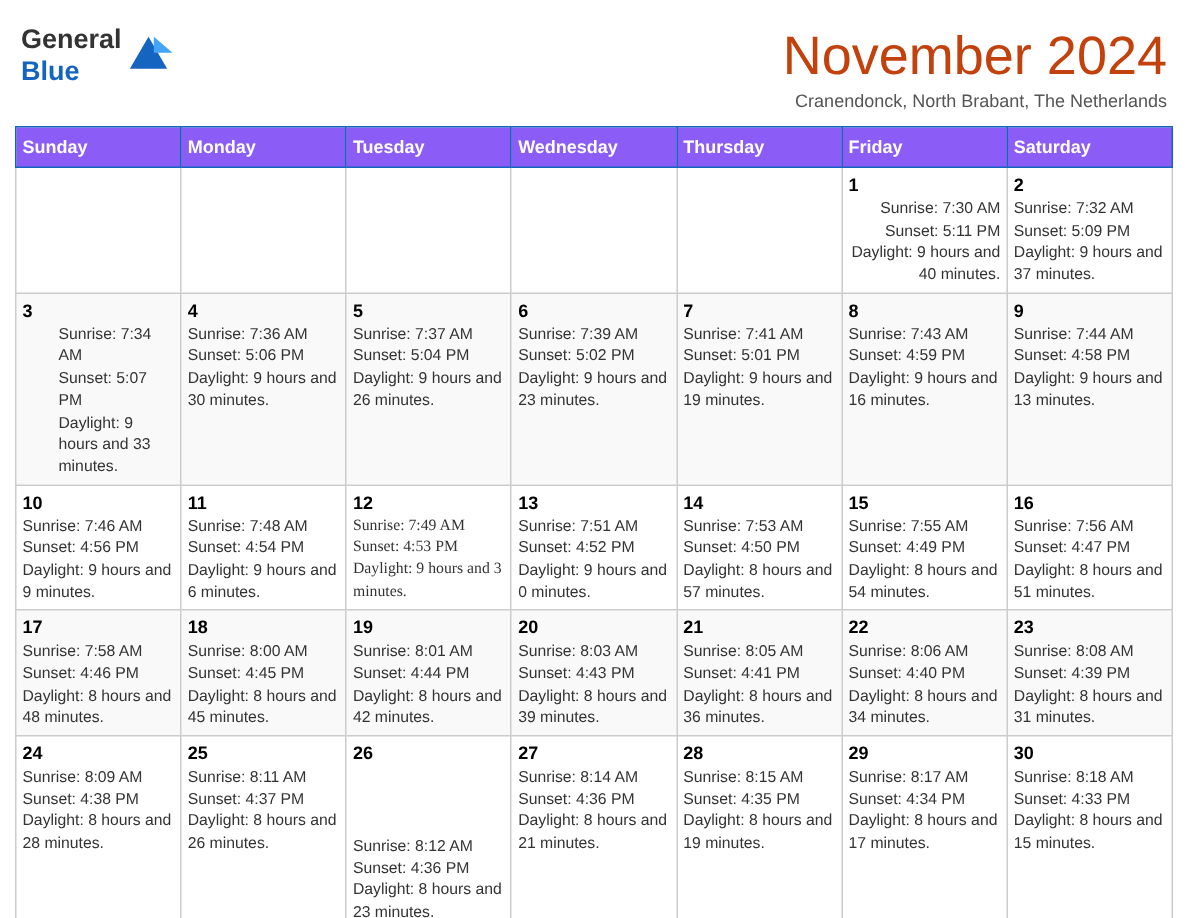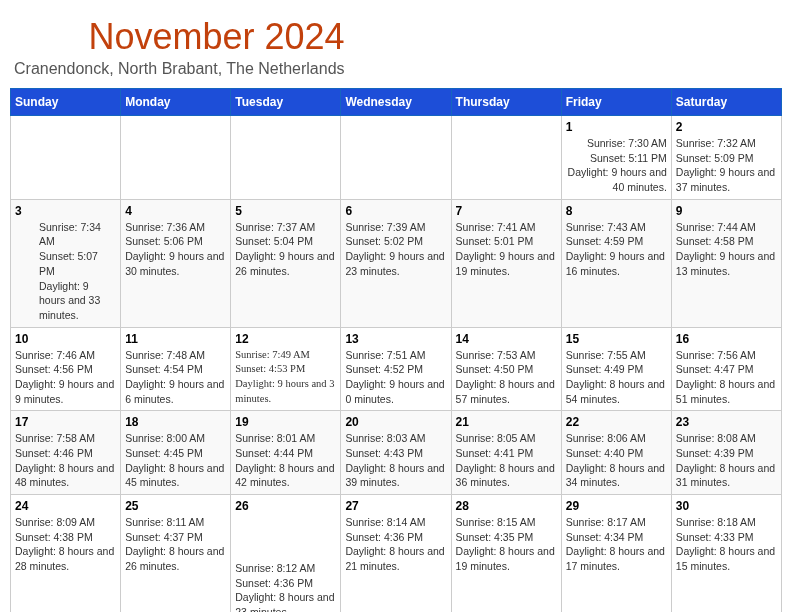--- a/index.html
+++ b/index.html
@@ -29,31 +29,31 @@
     }
     .title-area {
       text-align: right;
     }
     .month-title {
       font-size: 36px;
       font-weight: normal;
       color: #c2410c;
     }
     .subtitle {
-      font-size: 16px;
+      font-size: 12px;
       color: #555;
       margin-top: 2px;
     }
     .calendar {
       width: 100%;
       border-collapse: collapse;
       font-size: 11px;
     }
     .calendar th {
-      background: #1d4ed8;
+      background: #8b5cf6;
       color: #fff;
       padding: 6px 4px;
       text-align: left;
       font-size: 12px;
       border: 1px solid #1565c0;
     }
     .calendar td {
       vertical-align: top;
       padding: 4px 4px;
       border: 1px solid #ccc;
@@ -76,20 +76,30 @@
       line-height: 1.4;
     }
     .empty-cell {
       background: #fff !important;
     }
   </style>
 </head>
 <body>
 
 <div class="header-area">
+  <div class="logo">
+    <div>
+      <span style="display:block;font-size:18px;font-weight:bold;color:#333;line-height:1.15;">General</span>
+      <span style="display:block;font-size:18px;font-weight:bold;color:#1565c0;line-height:1.15;">Blue</span>
+    </div>
+    <svg class="logo-icon" viewBox="0 0 36 36">
+      <polygon points="18,4 32,28 4,28" fill="#1565c0"></polygon>
+      <polygon points="22,4 36,16 22,16" fill="#42a5f5"></polygon>
+    </svg>
+  </div>
   <div class="title-area">
     <div class="month-title">November 2024</div>
     <div class="subtitle">Cranendonck, North Brabant, The Netherlands</div>
   </div>
 </div>
 
 <table class="calendar">
   <thead>
     <tr>
     <th>Sunday</th>

